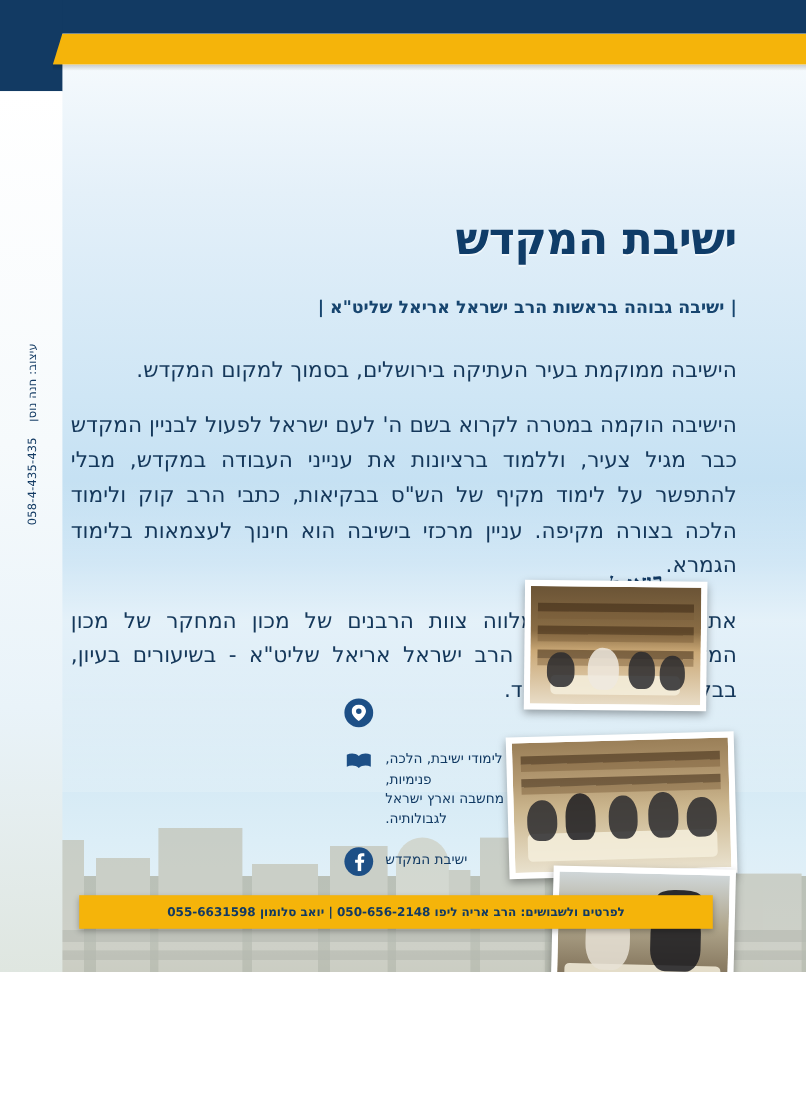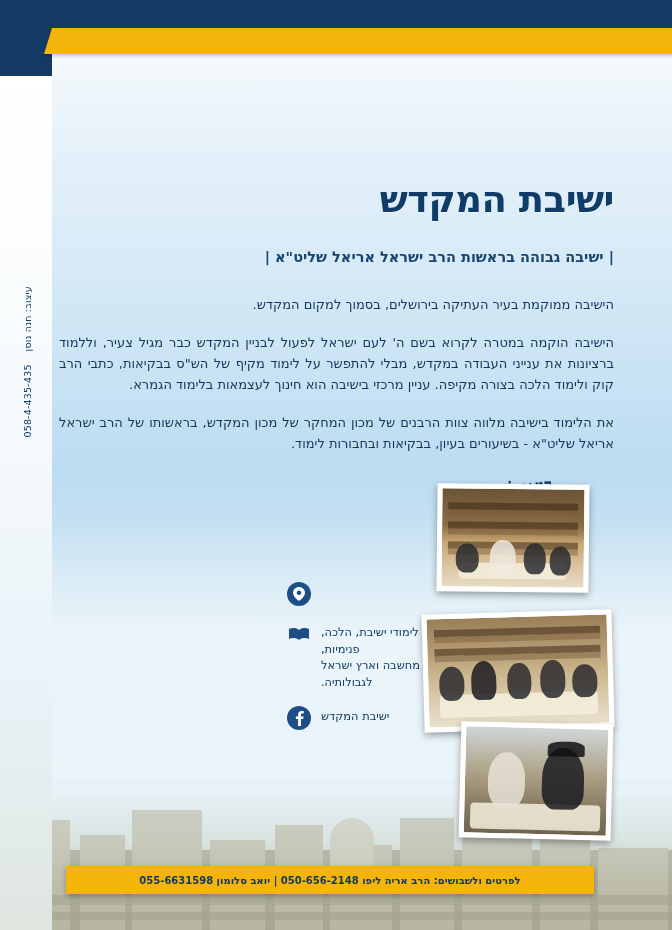--- a/index.html
+++ b/index.html
@@ -14,21 +14,21 @@
     position: relative;
     overflow: hidden;
     background: #ffffff;
   }
 
   
   .page {
     position: absolute;
     inset: 0;
     width: 672px;
-    height: 930px;
+    height: 810px;
     overflow: hidden;
     background:
       linear-gradient(to bottom,
         #ffffff 0px,
         #f2f8fc 70px,
         #e4f0f9 160px,
         #cfe6f5 330px,
         #bcdcf1 470px,
         #cfe6f3 600px,
         #dceef7 700px,
@@ -140,21 +140,21 @@
   
   .body-wrap {
     position: absolute;
     top: 294px;
     right: 58px;
     width: 555px;
     direction: rtl;
     text-align: right;
   }
   .para {
-    font-size: 13px;
+    font-size: 18px;
     line-height: 1.62;
     color: #14375a;
     margin-bottom: 17px;
   }
   .para.justified { text-align: justify; text-align-last: right; }
 
   
   .cta-script {
     position: absolute;
     top: 478px;

